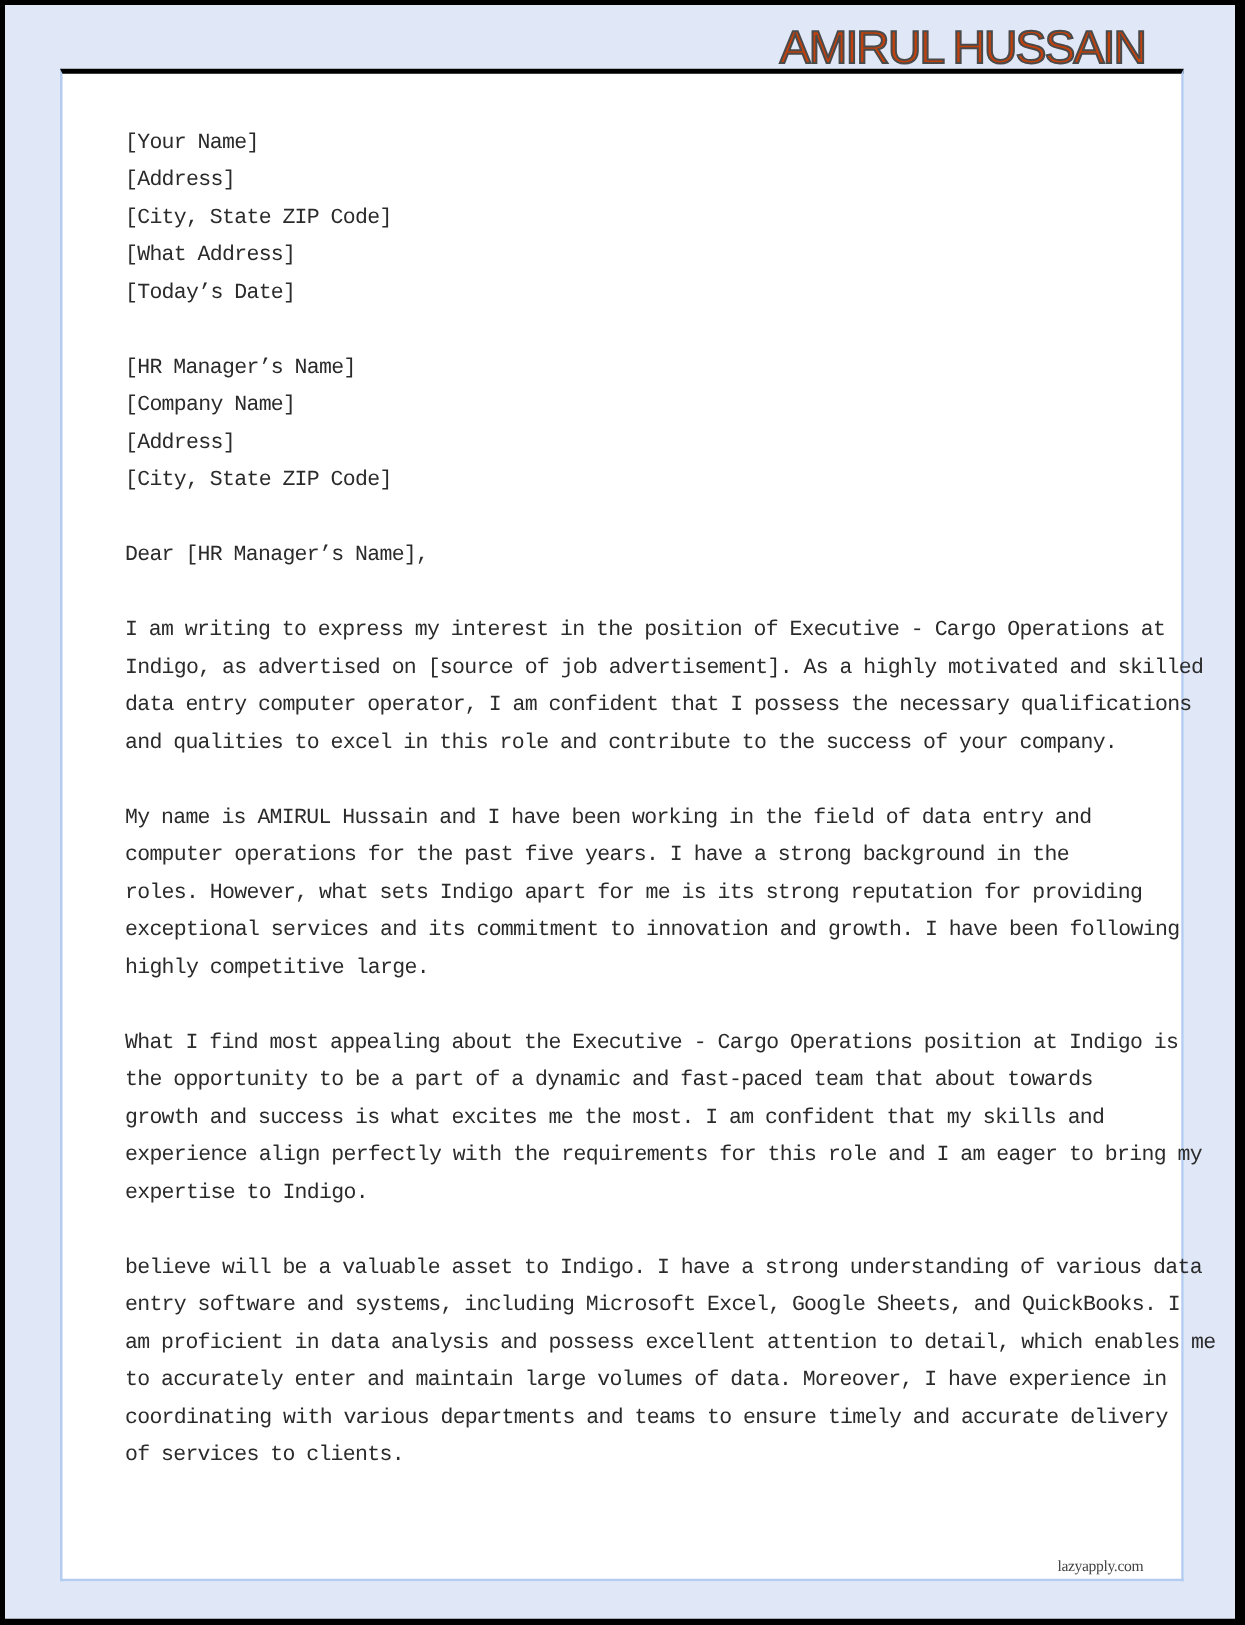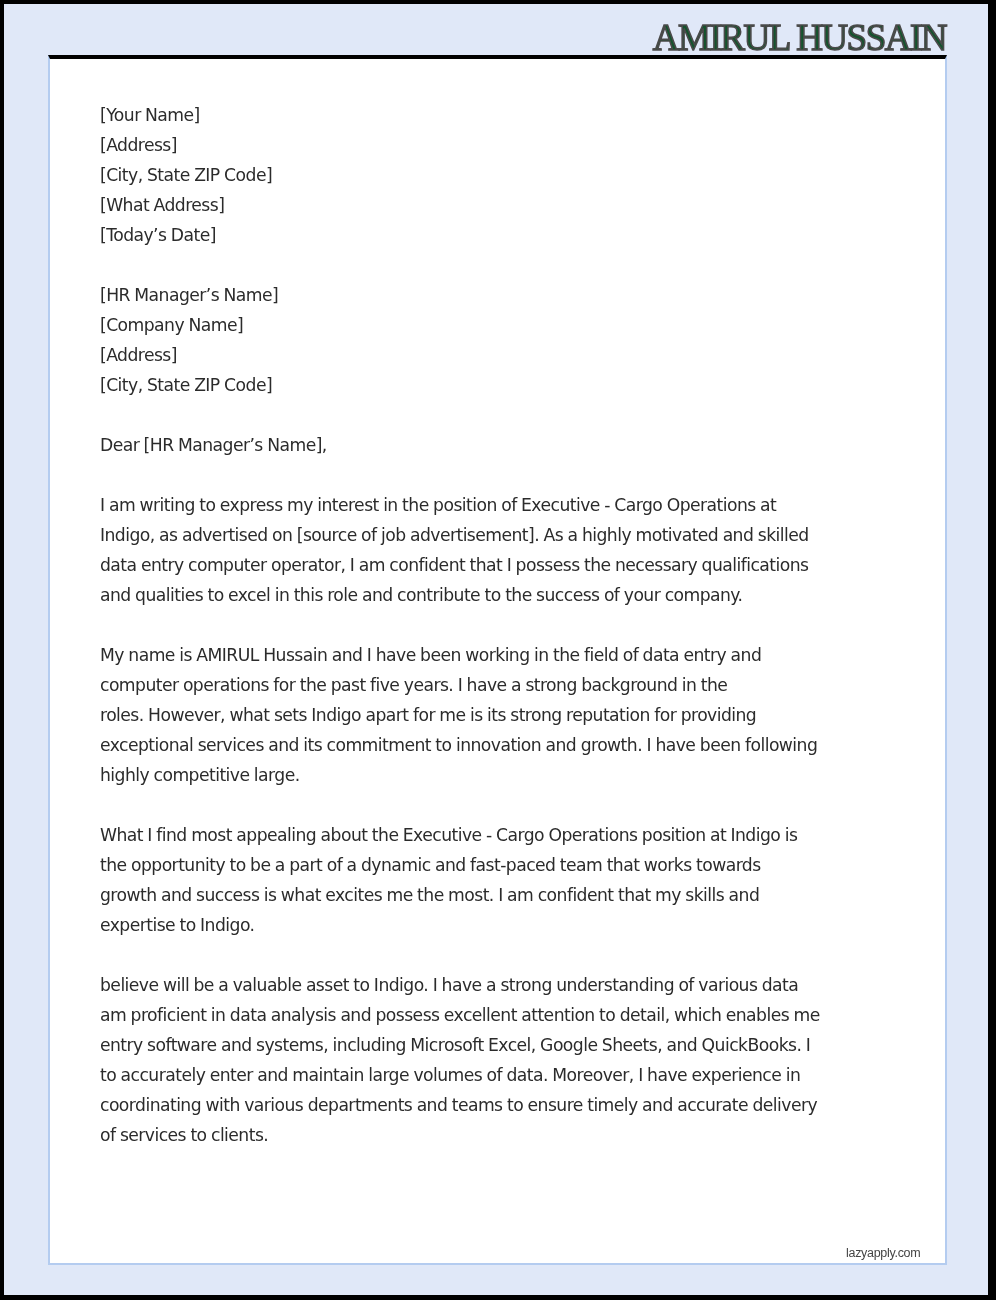--- a/index.html
+++ b/index.html
@@ -18,27 +18,27 @@
       position: absolute;
       left: 4px;
       top: 4px;
       width: 984px;
       height: 1291px;
       background: #e0e8f8;
       overflow: hidden;
     }
     .name-heading {
       position: absolute;
-      right: 42px;
+      right: 72px;
       top: 12px;
-      font-family: Liberation Serif, serif;
+      font-family: Liberation Sans, sans-serif;
       font-size: 37px;
       font-weight: normal;
       letter-spacing: -1.5px;
-      color: #14532d;
+      color: #c2410c;
       -webkit-text-stroke: 1.6px #4a4a4a;
       line-height: 44px;
       white-space: nowrap;
     }
     .page {
       position: absolute;
       left: 44px;
       top: 51px;
       width: 895px;
       height: 1204px;
@@ -55,30 +55,31 @@
       width: 810px;
       font-family: "DejaVu Sans", sans-serif;
       font-size: 17.2px;
       line-height: 30px;
       color: #2b2b2b;
       letter-spacing: -0.55px;
       word-spacing: -0.5px;
     }
     .block {
       margin: 0 0 30px 0;
+      font-family: Liberation Mono, monospace;
     }
     .line {
       display: block;
       white-space: nowrap;
     }
     .watermark {
       position: absolute;
       left: 842px;
       top: 1242px;
-      font-family: Liberation Sans, sans-serif;
+      font-family: Liberation Serif, serif;
       font-size: 12.5px;
       color: #444444;
       letter-spacing: -0.3px;
       white-space: nowrap;
     }
   </style>
 </head>
 <body>
 
 <div class="frame">
@@ -118,29 +119,30 @@
     <div class="block">
       <span class="line">My name is AMIRUL Hussain and I have been working in the field of data entry and</span>
       <span class="line">computer operations for the past five years. I have a strong background in the</span>
       <span class="line">roles. However, what sets Indigo apart for me is its strong reputation for providing</span>
       <span class="line">exceptional services and its commitment to innovation and growth. I have been following</span>
       <span class="line">highly competitive large.</span>
     </div>
 
     <div class="block">
       <span class="line">What I find most appealing about the Executive - Cargo Operations position at Indigo is</span>
-      <span class="line">the opportunity to be a part of a dynamic and fast-paced team that works towards</span>
+      <span class="line">the opportunity to be a part of a dynamic and fast-paced team that about towards</span>
       <span class="line">growth and success is what excites me the most. I am confident that my skills and</span>
+      <span class="line">experience align perfectly with the requirements for this role and I am eager to bring my</span>
       <span class="line">expertise to Indigo.</span>
     </div>
 
     <div class="block">
       <span class="line">believe will be a valuable asset to Indigo. I have a strong understanding of various data</span>
+      <span class="line">entry software and systems, including Microsoft Excel, Google Sheets, and QuickBooks. I</span>
       <span class="line">am proficient in data analysis and possess excellent attention to detail, which enables me</span>
-      <span class="line">entry software and systems, including Microsoft Excel, Google Sheets, and QuickBooks. I</span>
       <span class="line">to accurately enter and maintain large volumes of data. Moreover, I have experience in</span>
       <span class="line">coordinating with various departments and teams to ensure timely and accurate delivery</span>
       <span class="line">of services to clients.</span>
     </div>
 
   </div>
 
   <div class="watermark">lazyapply.com</div>
 
 </div>

